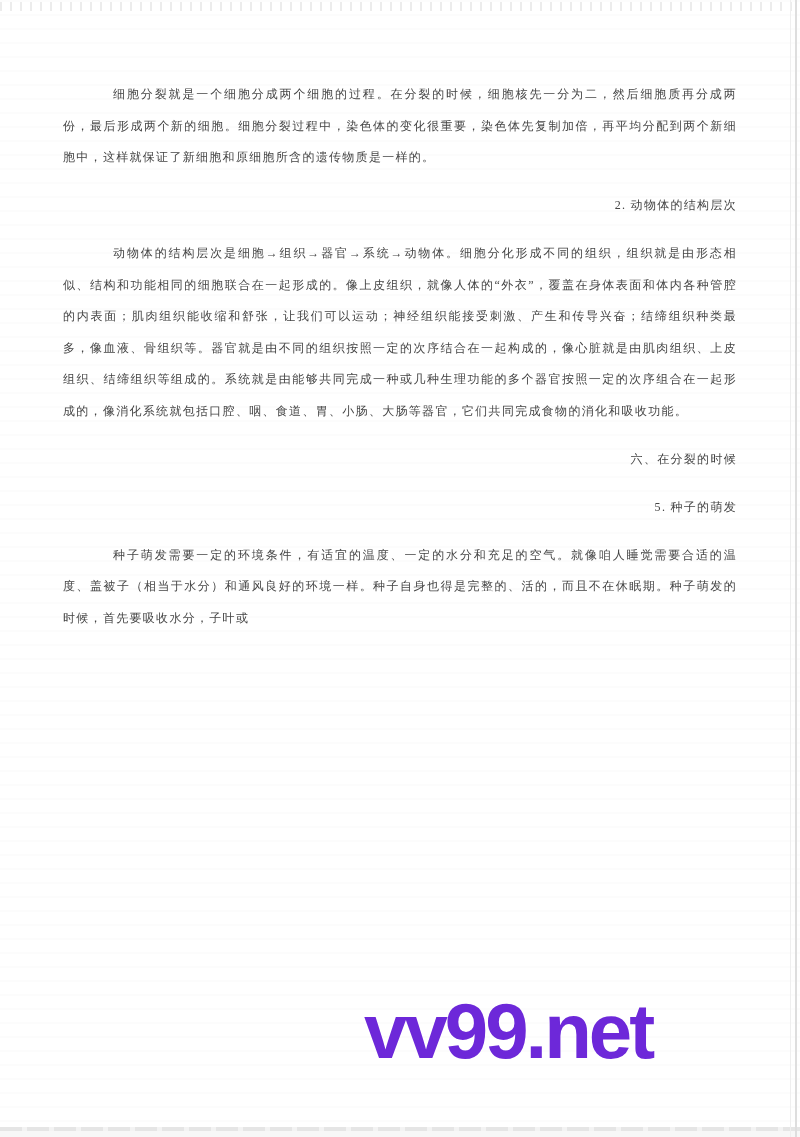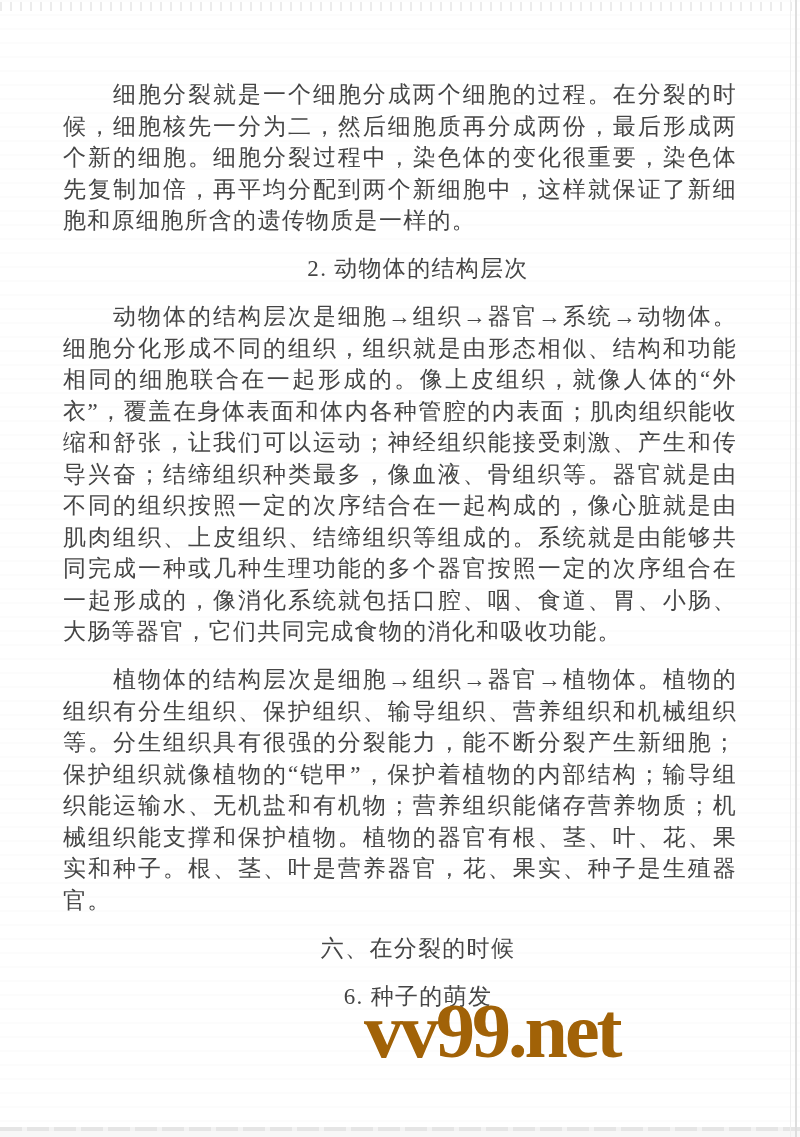--- a/index.html
+++ b/index.html
@@ -63,67 +63,67 @@
     width: 1px;
     background: #efefef;
   }
   .content {
     position: absolute;
     left: 63px;
     top: 79px;
     width: 674px;
   }
   .doc-block {
-    font-size: 23px;
+    font-size: 12px;
     line-height: 31.5px;
     letter-spacing: 1.3px;
     color: #454545;
     margin: 0 0 16.5px 0;
   }
   .para {
     text-align: justify;
     text-indent: 50px;
   }
   .heading {
-    text-align: center;
+    text-align: right;
     text-indent: 36px;
   }
   .watermark {
     position: absolute;
     left: 364px;
     top: 992px;
-    font-family: Liberation Serif, serif;
+    font-family: Liberation Sans, sans-serif;
     font-weight: bold;
     font-size: 78px;
     line-height: 1;
     letter-spacing: -3px;
-    color: #a16207;
+    color: #6d28d9;
     user-select: none;
   }
 </style>
 </head>
 <body>
 
 <div class="scan-stripes"></div>
 <div class="top-perforation"></div>
 
 <div class="content">
   <div class="doc-block para">细胞分裂就是一个细胞分成两个细胞的过程。在分裂的时候，细胞核先一分为二，然后细胞质再分成两份，最后形成两个新的细胞。细胞分裂过程中，染色体的变化很重要，染色体先复制加倍，再平均分配到两个新细胞中，这样就保证了新细胞和原细胞所含的遗传物质是一样的。</div>
 
   <div class="doc-block heading">2. 动物体的结构层次</div>
 
   <div class="doc-block para">动物体的结构层次是细胞→组织→器官→系统→动物体。细胞分化形成不同的组织，组织就是由形态相似、结构和功能相同的细胞联合在一起形成的。像上皮组织，就像人体的“外衣”，覆盖在身体表面和体内各种管腔的内表面；肌肉组织能收缩和舒张，让我们可以运动；神经组织能接受刺激、产生和传导兴奋；结缔组织种类最多，像血液、骨组织等。器官就是由不同的组织按照一定的次序结合在一起构成的，像心脏就是由肌肉组织、上皮组织、结缔组织等组成的。系统就是由能够共同完成一种或几种生理功能的多个器官按照一定的次序组合在一起形成的，像消化系统就包括口腔、咽、食道、胃、小肠、大肠等器官，它们共同完成食物的消化和吸收功能。</div>
 
 
-  <div class="doc-block para">植物体的结构层次是细胞→组织→器官→植物体。植物的组织有分生组织、保护组织、输导组织、营养组织和机械组织等。分生组织具有很强的分裂能力，能不断分裂产生新细胞；保护组织就像植物的“铠甲”，保护着植物的内部结构；输导组织能运输水、无机盐和有机物；营养组织能储存营养物质；机械组织能支撑和保护植物。植物的器官有根、茎、叶、花、果实和种子。根、茎、叶是营养器官，花、果实、种子是生殖器官。</div>
 
   <div class="doc-block heading">六、在分裂的时候</div>
 
-  <div class="doc-block heading">6. 种子的萌发</div>
+  <div class="doc-block heading">5. 种子的萌发</div>
 
+  <div class="doc-block para">种子萌发需要一定的环境条件，有适宜的温度、一定的水分和充足的空气。就像咱人睡觉需要合适的温度、盖被子（相当于水分）和通风良好的环境一样。种子自身也得是完整的、活的，而且不在休眠期。种子萌发的时候，首先要吸收水分，子叶或</div>
 </div>
 
 <div class="watermark">vv99.net</div>
 
 <div class="bottom-edge-fill"></div>
 <div class="bottom-dashes"></div>
 <div class="right-edge-line-inner"></div>
 <div class="right-edge-line-outer"></div>
 
 </body></html>

